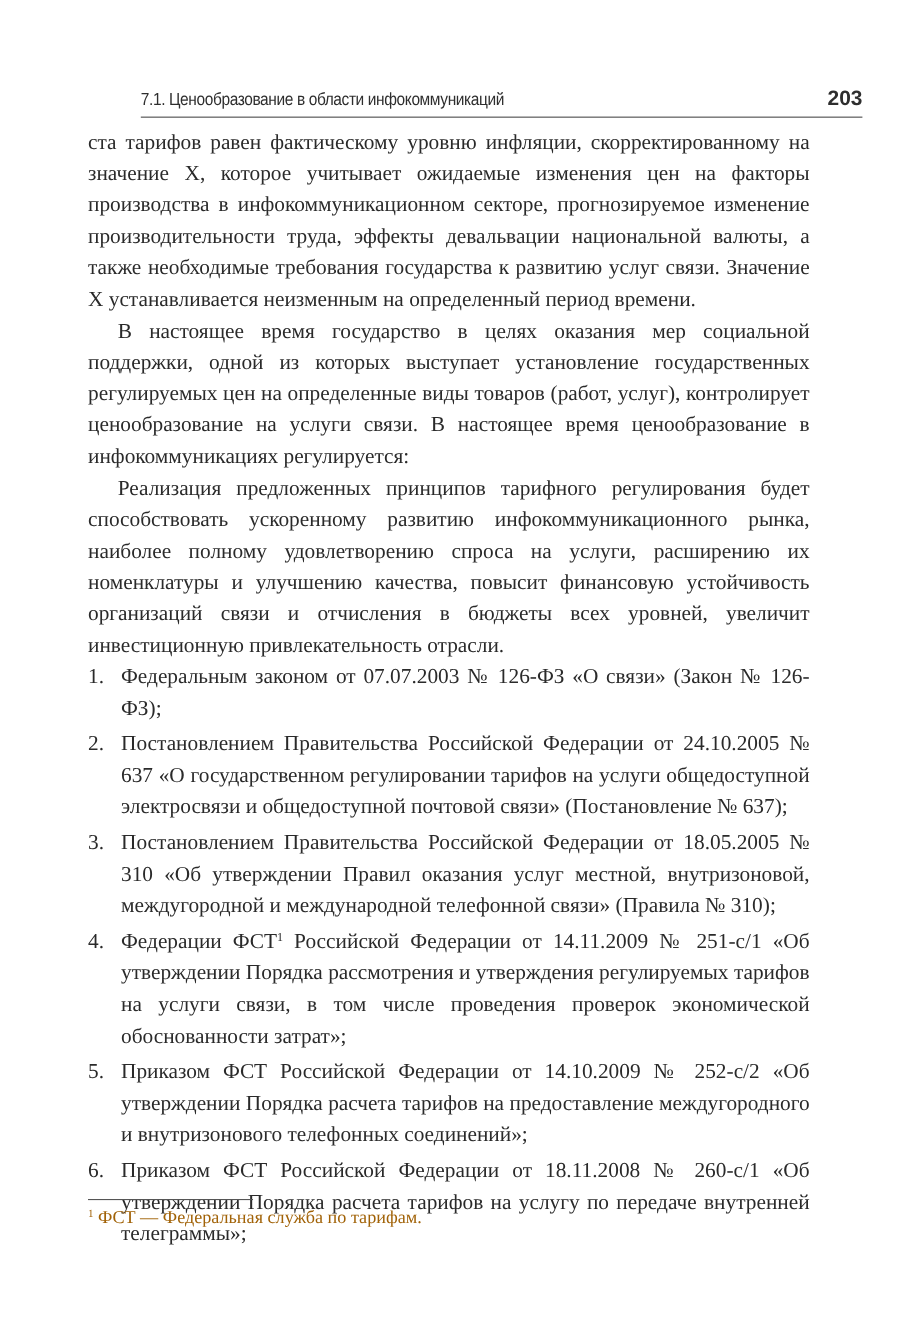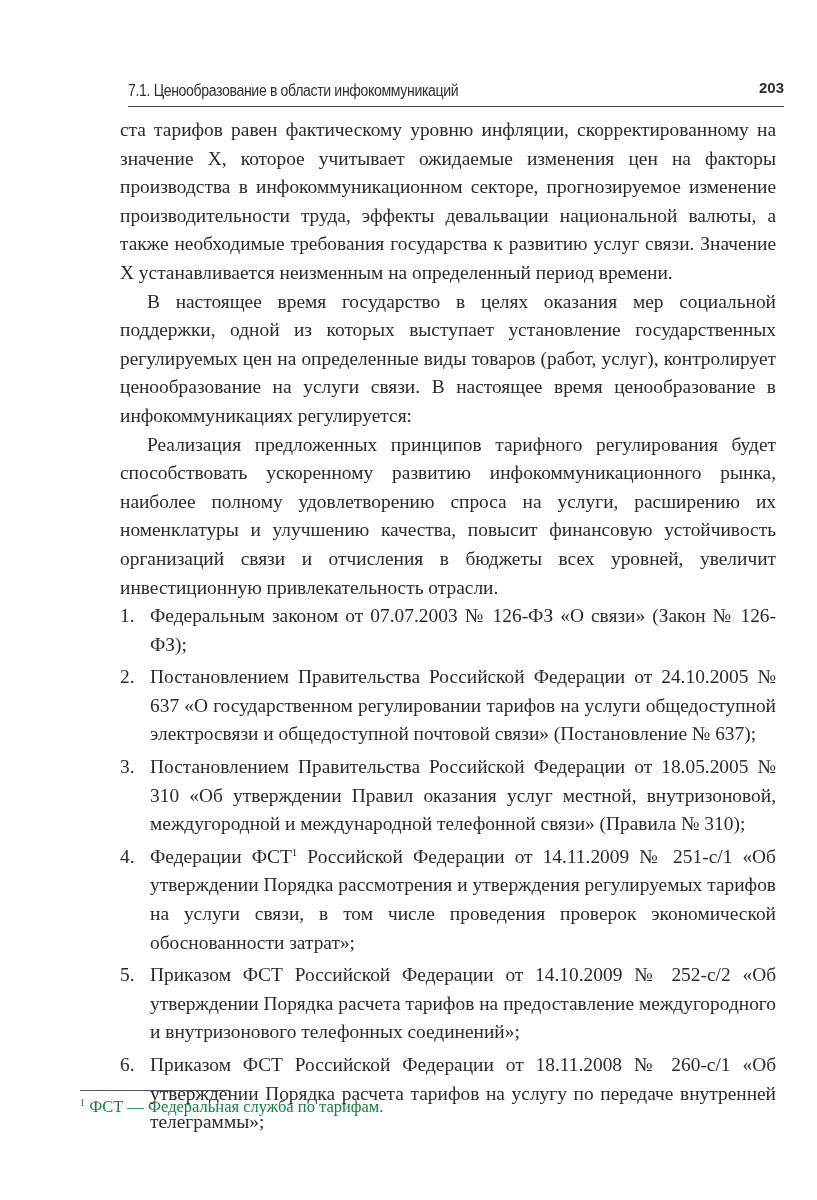--- a/index.html
+++ b/index.html
@@ -1,30 +1,30 @@
 <!DOCTYPE html>
 <html><head>
 <meta charset="utf-8">
 <style>
   html, body { margin: 0; padding: 0; background: #ffffff; }
   body { width: 817px; height: 1200px; position: relative; overflow: hidden; color: #2a2a2a; }
   .page { position: absolute; left: 80px; top: 0; width: 656px; }
   .header { position: absolute; top: 78px; left: 0; width: 656px; height: 28px; border-bottom: 1.6px solid #4a4a4a; margin-left: 48px; }
   .header-title { position: absolute; left: 0; top: 4px; font-family: "Liberation Sans", sans-serif; font-size: 16px; letter-spacing: -0.4px; transform: scaleX(0.88); transform-origin: left; color: #2e2e2e; }
-  .header-page { position: absolute; right: 0; top: 1px; font-family: "Liberation Sans", sans-serif; font-weight: bold; font-size: 15px; color: #2e2e2e; }
-  .body { position: absolute; top: 116px; left: 0; width: 656px; font-family: "Liberation Serif", serif; font-size: 19.4px; line-height: 28.6px; text-align: justify; margin-left: 40px; }
+  .header-page { position: absolute; right: 0; top: 1px; font-family: "Liberation Sans", sans-serif; font-weight: bold; font-size: 19px; color: #2e2e2e; }
+  .body { position: absolute; top: 116px; left: 0; width: 656px; font-family: "Liberation Serif", serif; font-size: 19.4px; line-height: 28.6px; text-align: justify; }
   .para { margin: 0; text-align: justify; }
   .indent { text-indent: 27px; }
   .list { margin: 0; padding: 0; list-style: none; }
   .list-item { position: relative; padding-left: 30px; margin: 0; text-align: justify; }
   .list-item + .list-item { margin-top: 4px; }
   .num { position: absolute; left: 0; top: 0; }
   sup { font-size: 11px; line-height: 0; vertical-align: 7px; }
   .footnote-rule { position: absolute; top: 1090px; left: 0; width: 150px; border-top: 1.2px solid #555; }
-  .footnote { position: absolute; top: 1097px; left: 0; font-family: "Liberation Serif", serif; font-size: 16.5px; color: #15803d; }
+  .footnote { position: absolute; top: 1097px; left: 0; font-family: "Liberation Serif", serif; font-size: 16.5px; color: #a16207; }
   .footnote sup { font-size: 10px; vertical-align: 6px; }
 </style>
 </head>
 <body>
 
 <div class="page">
   <div class="header">
     <span class="header-title">7.1. Ценообразование в области инфокоммуникаций</span>
     <span class="header-page">203</span>
   </div>

